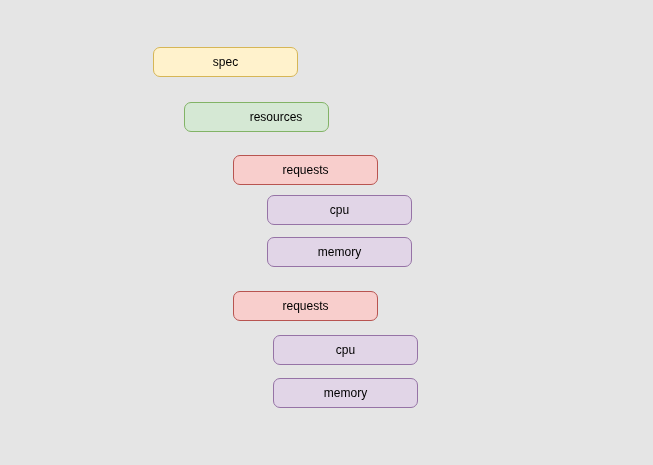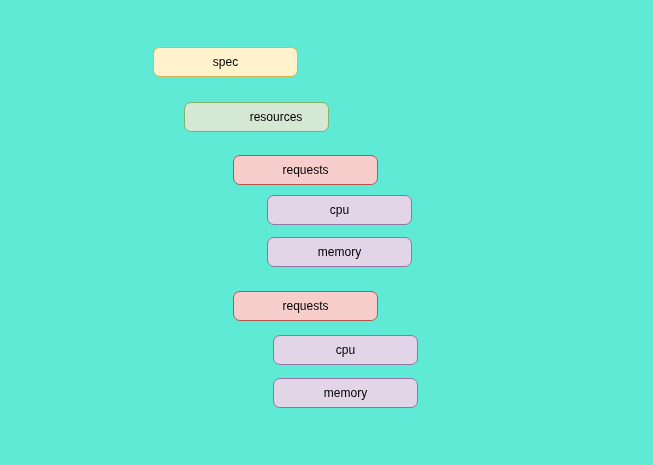--- a/index.html
+++ b/index.html
@@ -38,21 +38,21 @@
   .n3 { left: 233px; top: 155px; }
   .n4 { left: 267px; top: 195px; }
   .n5 { left: 267px; top: 237px; }
   .n6 { left: 233px; top: 291px; }
   .n7 { left: 273px; top: 335px; }
   .n8 { left: 273px; top: 378px; }
 </style>
 </head>
 <body>
 
-<div class="canvas" style="background-color: #5eead4; color: rgb(0, 0, 0);">
+<div class="canvas" style="background-color: #e5e5e5; color: rgb(0, 0, 0);">
 
   <div class="node n1" style="background-color: rgb(255, 242, 204); border-color: rgb(214, 182, 86);">
     <span>spec</span>
   </div>
 
   <div class="node n2" style="background-color: rgb(213, 232, 212); border-color: rgb(130, 179, 102); padding-left: 39px;">
     <span>resources</span>
   </div>
 
   <div class="node n3" style="background-color: rgb(248, 206, 204); border-color: rgb(184, 84, 80);">

